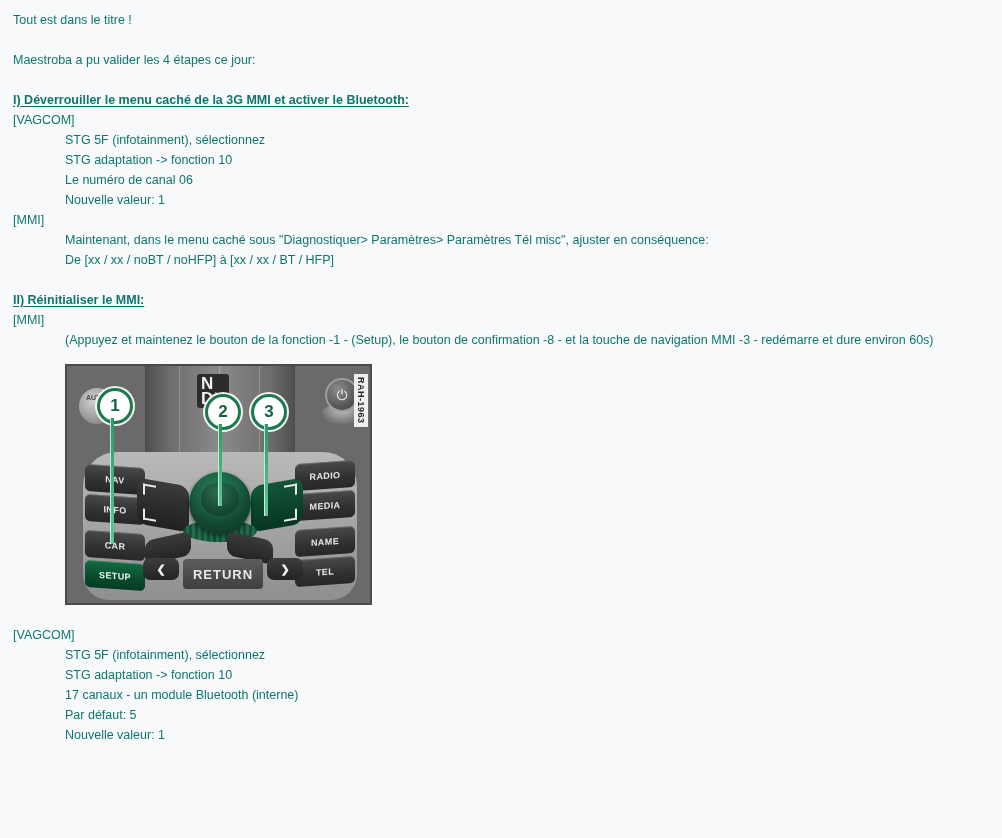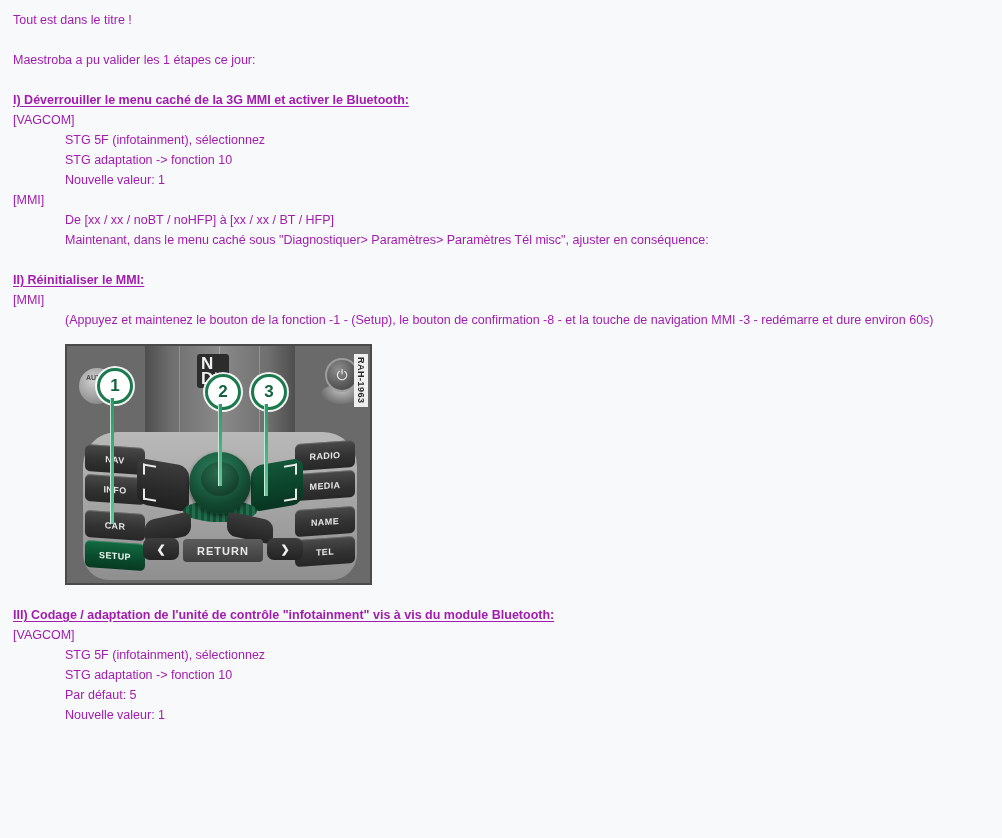--- a/index.html
+++ b/index.html
@@ -15,21 +15,21 @@
     color: #1a1a1a;
     position: relative;
   }
   .doc {
     padding: 10px 0 0 13px;
   }
   .line {
     font-size: 12.5px;
     line-height: 20px;
     white-space: pre;
-    color: #a21caf;
+    color: #0f766e;
   }
   .line.blank {
     height: 20px;
   }
   .line.indent {
     padding-left: 52px;
   }
   .line.heading {
     text-decoration: underline;
     text-underline-offset: 2px;
@@ -225,25 +225,25 @@
     color: #f0f0f0;
     font-size: 11px;
     font-weight: bold;
     display: flex; align-items: center; justify-content: center;
   }
   .arrow-btn.l { left: 0; }
   .arrow-btn.r { left: 124px; }
   .return-btn {
     position: absolute;
     left: 40px; top: 1px;
-    width: 80px; height: 23px;
+    width: 80px; height: 30px;
     background: linear-gradient(180deg,#5c5c5c,#3f3f3f);
     border-radius: 4px;
     color: #e8e8e8;
-    font-size: 11px;
+    font-size: 13px;
     font-weight: bold;
     letter-spacing: 1px;
     display: flex; align-items: center; justify-content: center;
   }
   
   .callout {
     position: absolute;
     z-index: 9;
   }
   .callout .bubble {
@@ -279,31 +279,32 @@
     font-family: "Liberation Sans", sans-serif;
   }
 </style>
 </head>
 <body>
 
 <div class="doc">
 
   <div class="line">Tout est dans le titre !</div>
   <div class="line blank"></div>
-  <div class="line">Maestroba a pu valider les 1 étapes ce jour:</div>
+  <div class="line">Maestroba a pu valider les 4 étapes ce jour:</div>
   <div class="line blank"></div>
 
   <div class="line heading">I) Déverrouiller le menu caché de la 3G MMI et activer le Bluetooth:</div>
   <div class="line">[VAGCOM]</div>
   <div class="line indent">STG 5F (infotainment), sélectionnez</div>
   <div class="line indent">STG adaptation -&gt; fonction 10</div>
+  <div class="line indent">Le numéro de canal 06</div>
   <div class="line indent">Nouvelle valeur: 1</div>
   <div class="line">[MMI]</div>
+  <div class="line indent">Maintenant, dans le menu caché sous "Diagnostiquer&gt; Paramètres&gt; Paramètres Tél misc", ajuster en conséquence:</div>
   <div class="line indent">De [xx / xx / noBT / noHFP] à [xx / xx / BT / HFP]</div>
-  <div class="line indent">Maintenant, dans le menu caché sous "Diagnostiquer&gt; Paramètres&gt; Paramètres Tél misc", ajuster en conséquence:</div>
   <div class="line blank"></div>
 
   <div class="line heading">II) Réinitialiser le MMI:</div>
   <div class="line">[MMI]</div>
   <div class="line indent">(Appuyez et maintenez le bouton de la fonction -1 - (Setup), le bouton de confirmation -8 - et la touche de navigation MMI -3 - redémarre et dure environ 60s)</div>
 
   <div class="figure-wrap">
     <div class="mmi-photo">
 
       <div class="console-tunnel">
@@ -374,24 +375,24 @@
         <div class="bubble">3</div>
         <div class="leader" style="height:92px;"></div>
       </div>
 
       <div class="watermark">RAH-1963</div>
     </div>
   </div>
 
   <div class="line blank"></div>
 
-  <div class="line heading">III) Codage / adaptation de l'unité de contrôle "infotainment" vis à vis du module Bluetooth:</div>
   <div class="line">[VAGCOM]</div>
   <div class="line indent">STG 5F (infotainment), sélectionnez</div>
   <div class="line indent">STG adaptation -&gt; fonction 10</div>
+  <div class="line indent">17 canaux - un module Bluetooth (interne)</div>
   <div class="line indent">Par défaut: 5</div>
   <div class="line indent">Nouvelle valeur: 1</div>
   <div class="line blank"></div>
 
   <div class="line">
     
   </div>
 
 </div>
 

